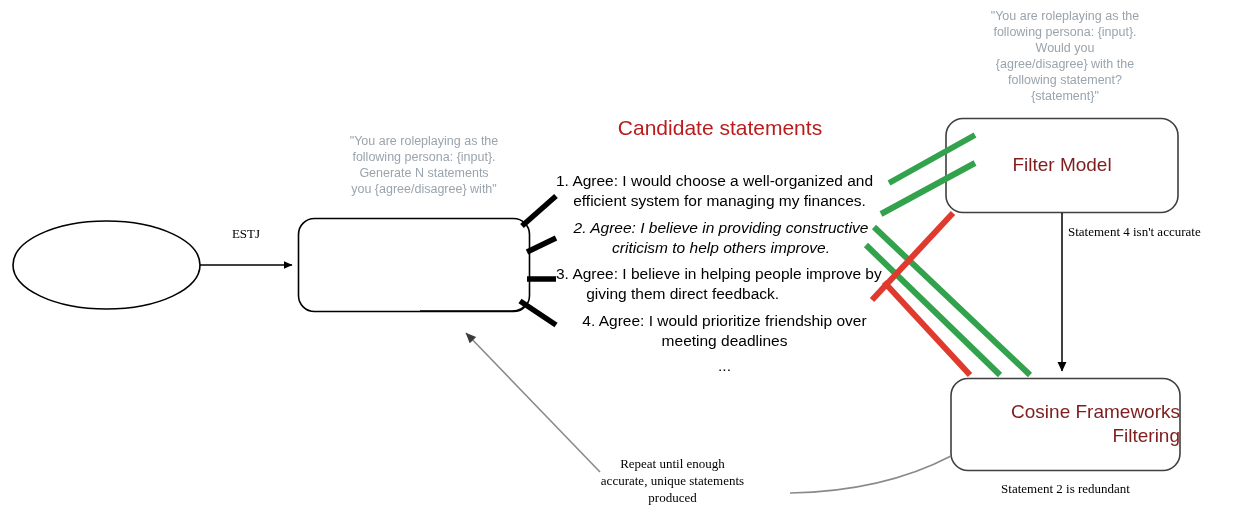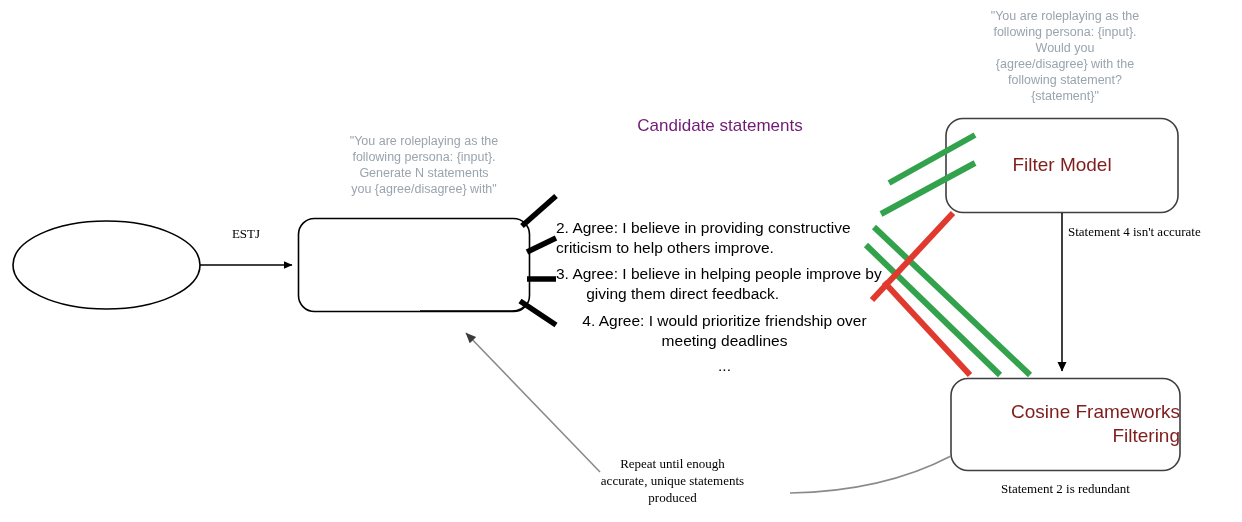--- a/index.html
+++ b/index.html
@@ -43,32 +43,32 @@
   .edge-label {
     position: absolute;
     color: #000000;
     font-size: 13px;
     line-height: 1.3;
     text-align: center;
     font-family: Liberation Serif, serif;
   }
   .heading {
     position: absolute;
-    color: #701a75;
-    font-size: 17px;
+    color: #b91c1c;
+    font-size: 21px;
     text-align: center;
   }
   .statement {
     position: absolute;
     color: #000000;
     font-size: 15.5px;
     line-height: 1.3;
   }
   .stmt-1 { text-align: left; }
-  .stmt-2 { text-align: left; }
+  .stmt-2 { text-align: center; font-style: italic; }
   .stmt-3 { text-align: left; }
   .stmt-4 { text-align: center; }
   .ellipsis {
     position: absolute;
     color: #000000;
     font-size: 15.5px;
     text-align: center;
   }
 </style>
 </head>
@@ -145,20 +145,23 @@
   <div class="edge-label" style="left:1068px; top:224px; width:180px; text-align:left;">Statement 4 isn't accurate</div>
 
   <div class="edge-label" style="left:951px; top:481px; width:229px;">Statement 2 is redundant</div>
 
   <div class="edge-label" style="left:565px; top:456px; width:215px;">
     Repeat until enough<br>accurate, unique statements<br>produced
   </div>
 
   <div class="heading" style="left:560px; top:116px; width:320px;">Candidate statements</div>
 
+  <div class="statement stmt-1" style="left:556px; top:171px; width:330px;">
+    1. Agree: I would choose a well-organized and<br>&nbsp;&nbsp;&nbsp;&nbsp;efficient system for managing my finances.
+  </div>
 
   <div class="statement stmt-2" style="left:556px; top:218px; width:330px;">
     2. Agree: I believe in providing constructive<br>criticism to help others improve.
   </div>
 
   <div class="statement stmt-3" style="left:556px; top:264px; width:335px;">
     3. Agree: I believe in helping people improve by<br>&nbsp;&nbsp;&nbsp;&nbsp;&nbsp;&nbsp;&nbsp;giving them direct feedback.
   </div>
 
   <div class="statement stmt-4" style="left:562px; top:311px; width:325px;">

